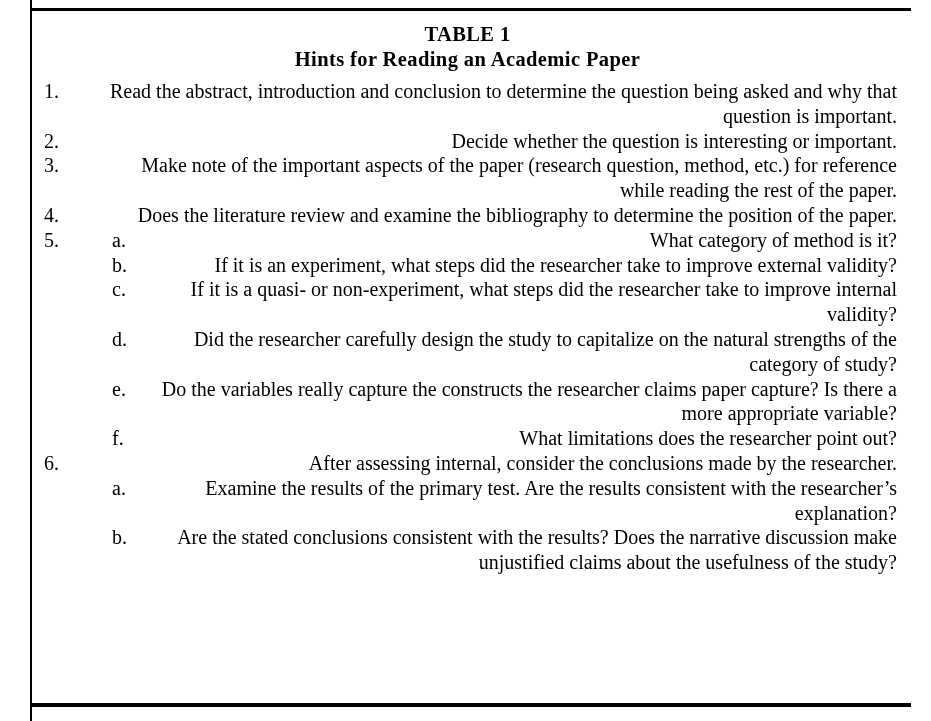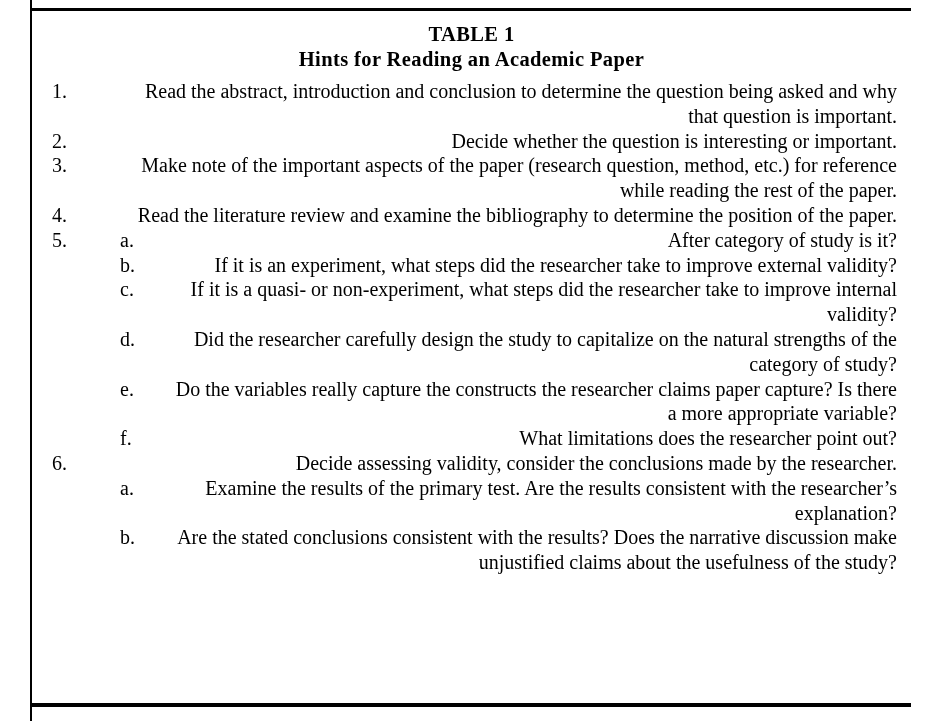--- a/index.html
+++ b/index.html
@@ -43,21 +43,21 @@
     bottom: 0;
     width: 2px;
     background: #000000;
   }
   .content {
     position: absolute;
     left: 32px;
     right: 20px;
     top: 14px;
     bottom: 20px;
-    padding: 8px 14px 0 14px;
+    padding: 8px 14px 0 6px;
     box-sizing: border-box;
   }
   .title-block {
     text-align: center;
     font-weight: bold;
     font-size: 20.5px;
     line-height: 1.22;
     margin-bottom: 7px;
   }
   .title-line { letter-spacing: 0.4px; }
@@ -131,29 +131,29 @@
         <span class="text">Decide whether the question is interesting or important.</span>
       </li>
 
       <li>
         <span class="marker">3.</span>
         <span class="text">Make note of the important aspects of the paper (research question, method, etc.) for reference while reading the rest of the paper.</span>
       </li>
 
       <li>
         <span class="marker">4.</span>
-        <span class="text">Read the literature review and examine the bibliography to determine the position of the paper.</span>
+        <span class="text">Does the literature review and examine the bibliography to determine the position of the paper.</span>
       </li>
 
       <li>
         <span class="marker">5.</span>
         <ol class="level2">
           <li>
             <span class="marker">a.</span>
-            <span class="text">After category of study is it?</span>
+            <span class="text">What category of method is it?</span>
           </li>
           <li>
             <span class="marker">b.</span>
             <span class="text">If it is an experiment, what steps did the researcher take to improve external validity?</span>
           </li>
           <li>
             <span class="marker">c.</span>
             <span class="text">If it is a quasi- or non-experiment, what steps did the researcher take to improve internal validity?</span>
           </li>
           <li>
@@ -166,21 +166,21 @@
           </li>
           <li>
             <span class="marker">f.</span>
             <span class="text">What limitations does the researcher point out?</span>
           </li>
         </ol>
       </li>
 
       <li>
         <span class="marker">6.</span>
-        <span class="text">Decide assessing validity, consider the conclusions made by the researcher.</span>
+        <span class="text">After assessing internal, consider the conclusions made by the researcher.</span>
         <ol class="level2">
           <li>
             <span class="marker">a.</span>
             <span class="text">Examine the results of the primary test. Are the results consistent with the researcher’s explanation?</span>
           </li>
           <li>
             <span class="marker">b.</span>
             <span class="text">Are the stated conclusions consistent with the results? Does the narrative discussion make unjustified claims about the usefulness of the study?</span>
           </li>
         </ol>

